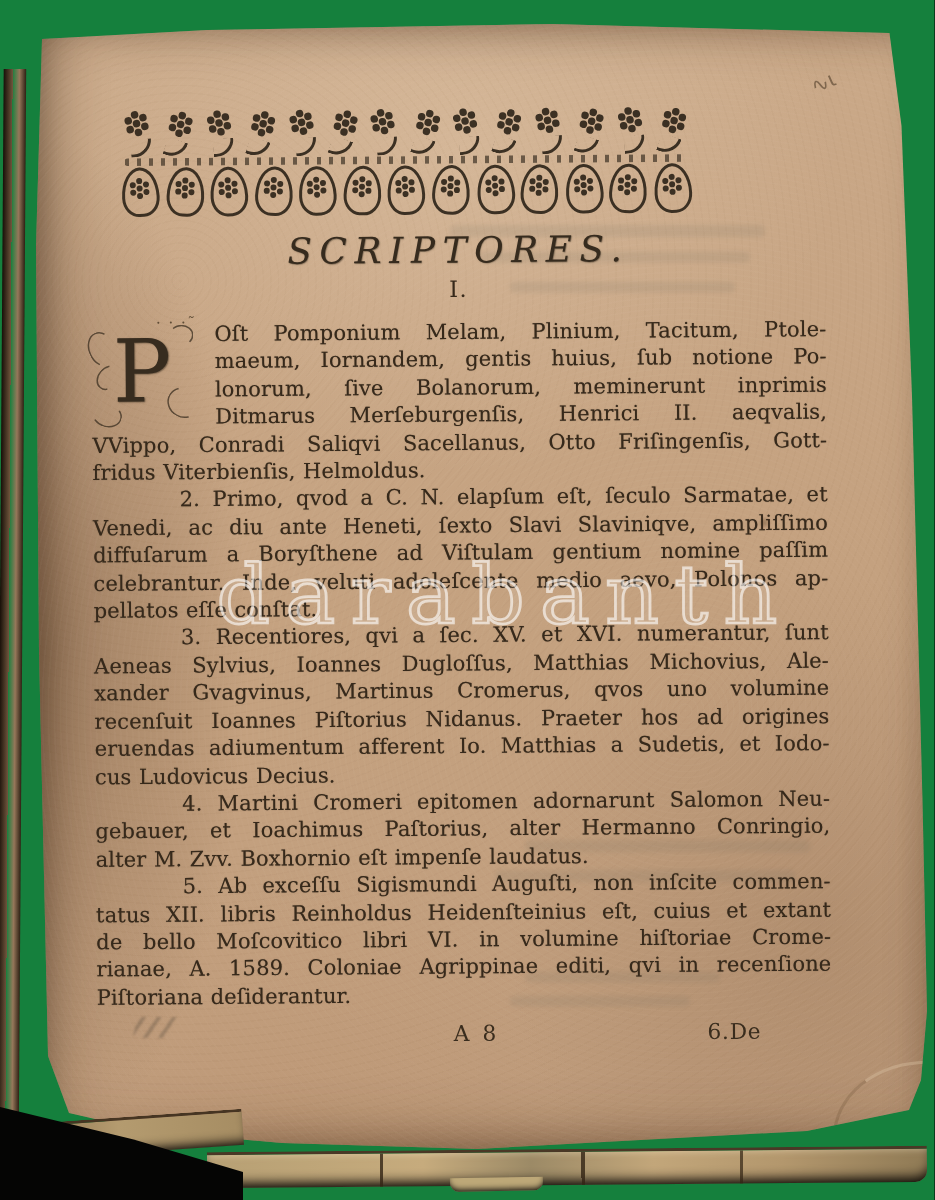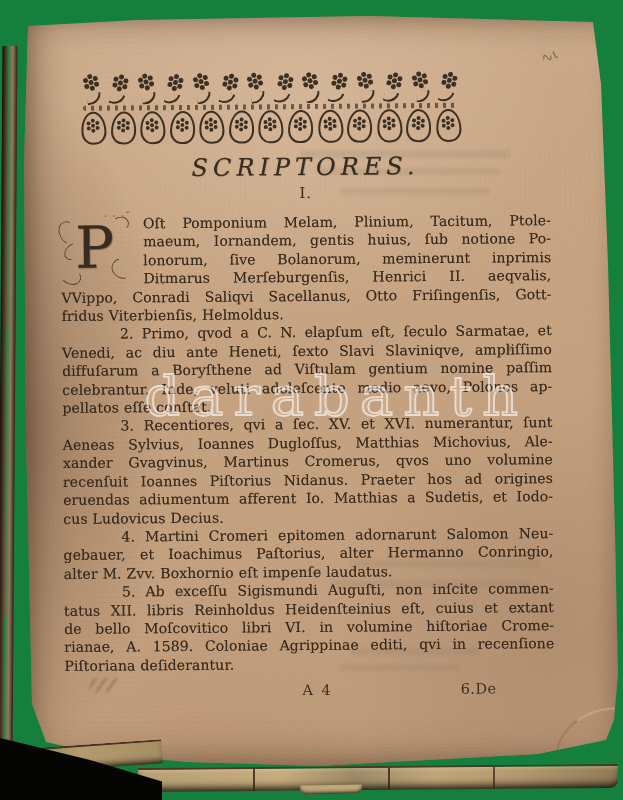--- a/index.html
+++ b/index.html
@@ -100,21 +100,21 @@
   .c4{right:0;bottom:8px;width:20px;height:18px;border-top-color:transparent!important;
       border-right-color:transparent!important;transform:rotate(30deg);}
   .c5{left:6px;top:26px;width:12px;height:16px;border-right-color:transparent!important;
       border-top-color:transparent!important;transform:rotate(40deg);}
   .dropcap .dots::before{content:"· · ·˜";position:absolute;right:2px;top:-6px;font-size:10px;
     letter-spacing:1px;color:#463723;opacity:.8;}
 
   
   .footer{position:absolute;left:44px;top:668px;width:490px;height:20px;font-size:14.5px;color:#3a2d1e;}
   .signature{position:absolute;left:50%;transform:translateX(-50%);margin-left:8px;letter-spacing:2px;}
-  .catchword{position:absolute;right:58px;letter-spacing:.5px;}
+  .catchword{position:absolute;right:47px;letter-spacing:.5px;}
 
   
   .watermark{position:absolute;left:150px;top:370px;z-index:30;pointer-events:none;
     font-family:"DejaVu Serif",serif;font-size:54px;line-height:54px;letter-spacing:10px;
     color:rgba(255,255,255,.13);-webkit-text-stroke:1.8px rgba(255,255,255,.72);
     transform:scaleX(1.03);opacity:.85;}
 
   
   .stack-main{position:absolute;left:138px;top:766px;width:480px;height:22px;z-index:4;
     transform:rotate(-.5deg);border-top:2px solid #4a3826;border-radius:0 0 8px 3px;
@@ -239,21 +239,21 @@
         <div class="para">
           <div class="ln indent">5. Ab exceſſu Sigismundi Auguſti, non inſcite commen-</div>
           <div class="ln">tatus XII. libris Reinholdus Heidenſteinius eſt, cuius et extant</div>
           <div class="ln">de bello Moſcovitico libri VI. in volumine hiſtoriae Crome-</div>
           <div class="ln">rianae, A. 1589. Coloniae Agrippinae editi, qvi in recenſione</div>
           <div class="ln last">Piſtoriana deſiderantur.</div>
         </div>
       </div>
 
       <div class="footer">
-        <span class="signature">A 4</span>
+        <span class="signature">A 8</span>
         <span class="catchword">6.De</span>
       </div>
     </div>
   </div>
 
   <div class="stack-main"></div>
   <div class="stack-tab"></div>
   <div class="stack-left"></div>
   <div class="wedge"></div>
 

